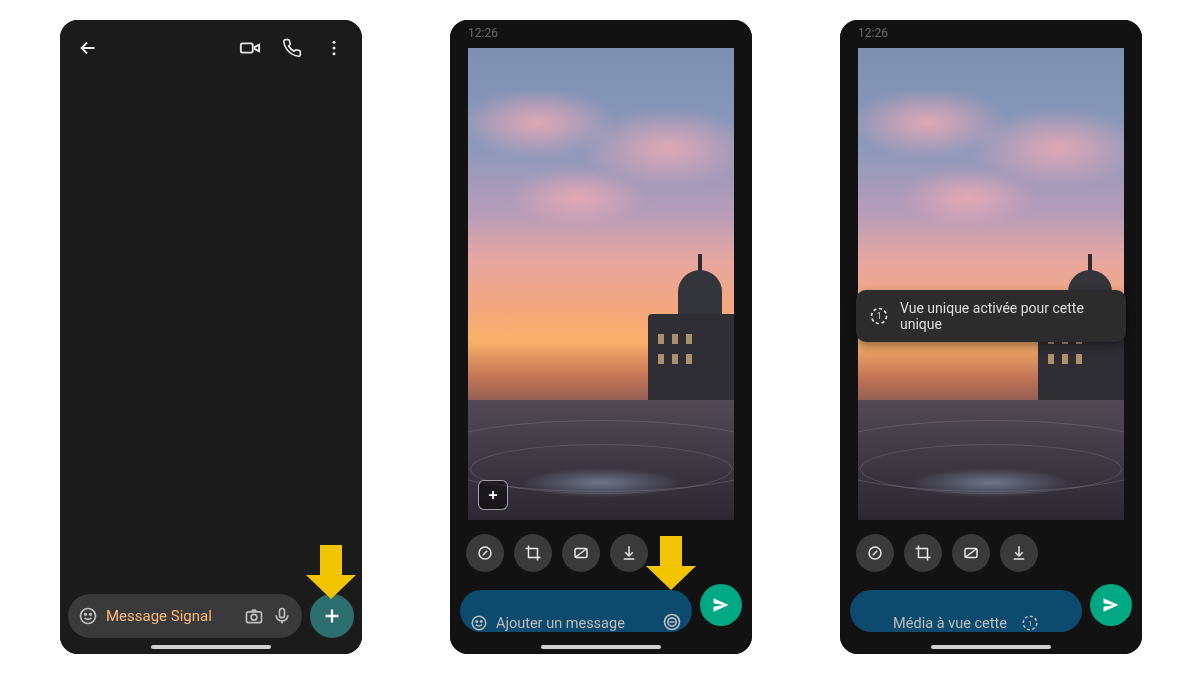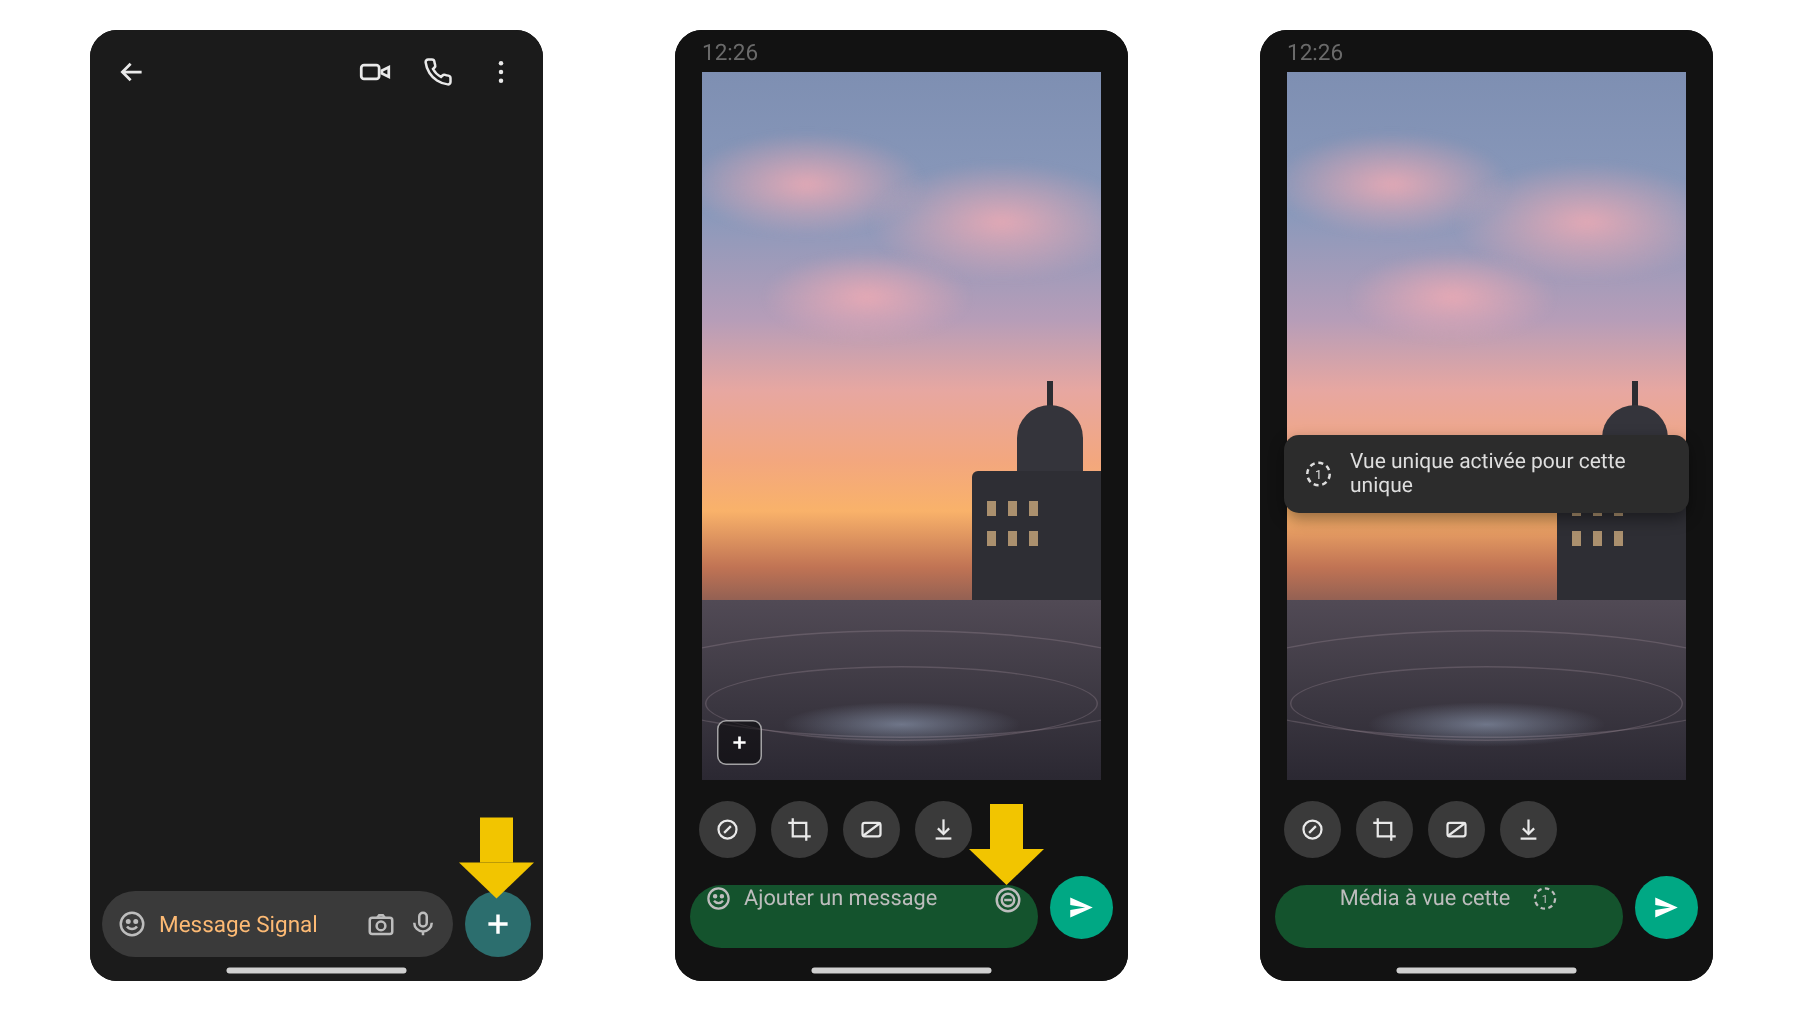--- a/index.html
+++ b/index.html
@@ -84,21 +84,21 @@
     transform: translateX(-50%);
     width: 120px; height: 4px;
     background: #d0d0d0;
     border-radius: 2px;
   }
 
   
   .status-time {
     position: absolute;
     top: 6px; left: 18px;
-    font-size: 15px;
+    font-size: 12px;
     color: #6a6a6a;
   }
   .media-view {
     position: absolute;
     top: 28px; left: 18px; right: 18px; bottom: 134px;
     overflow: hidden;
     background: #000;
   }
   .sky {
     position: absolute;
@@ -203,23 +203,23 @@
     color: #e9e9e9;
   }
   .caption-row {
     position: absolute;
     left: 10px; right: 10px; bottom: 22px;
     display: flex; align-items: center; gap: 8px;
   }
   .caption-field {
     flex: 1;
     height: 42px;
-    background: #14532d;
+    background: #0c4a6e;
     border-radius: 21px;
-    display: flex; align-items: flex-start;
+    display: flex; align-items: flex-end;
     padding: 0 10px;
     gap: 8px;
     color: #bdbdbd;
     font-size: 14.5px;
     margin-top: 13px;
   }
   .caption-field .placeholder { flex: 1; }
   .caption-center { justify-content: center; }
   .send-fab {
     width: 42px; height: 42px;

